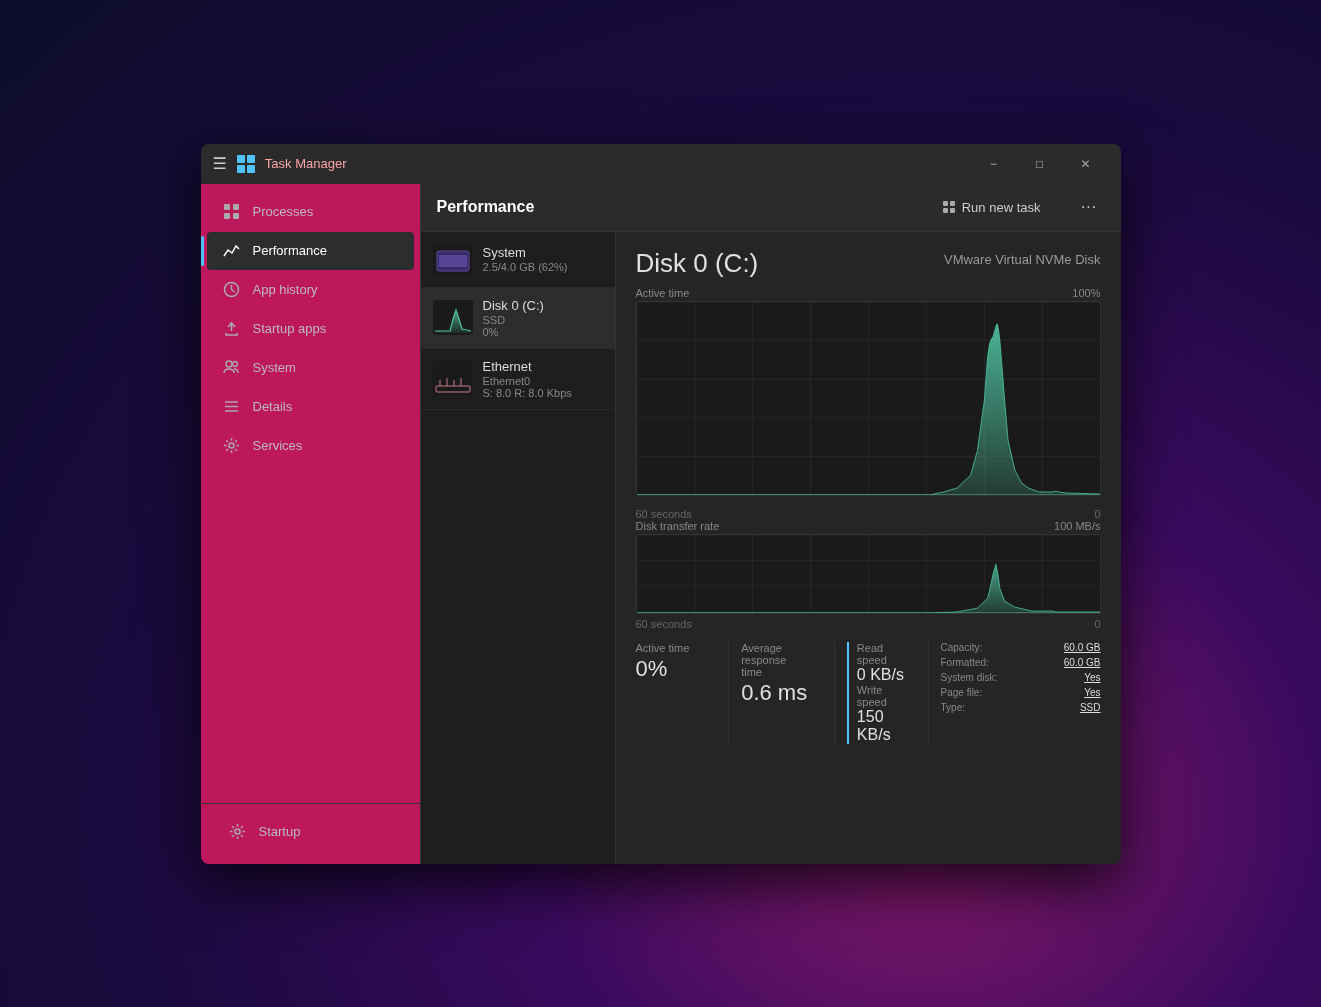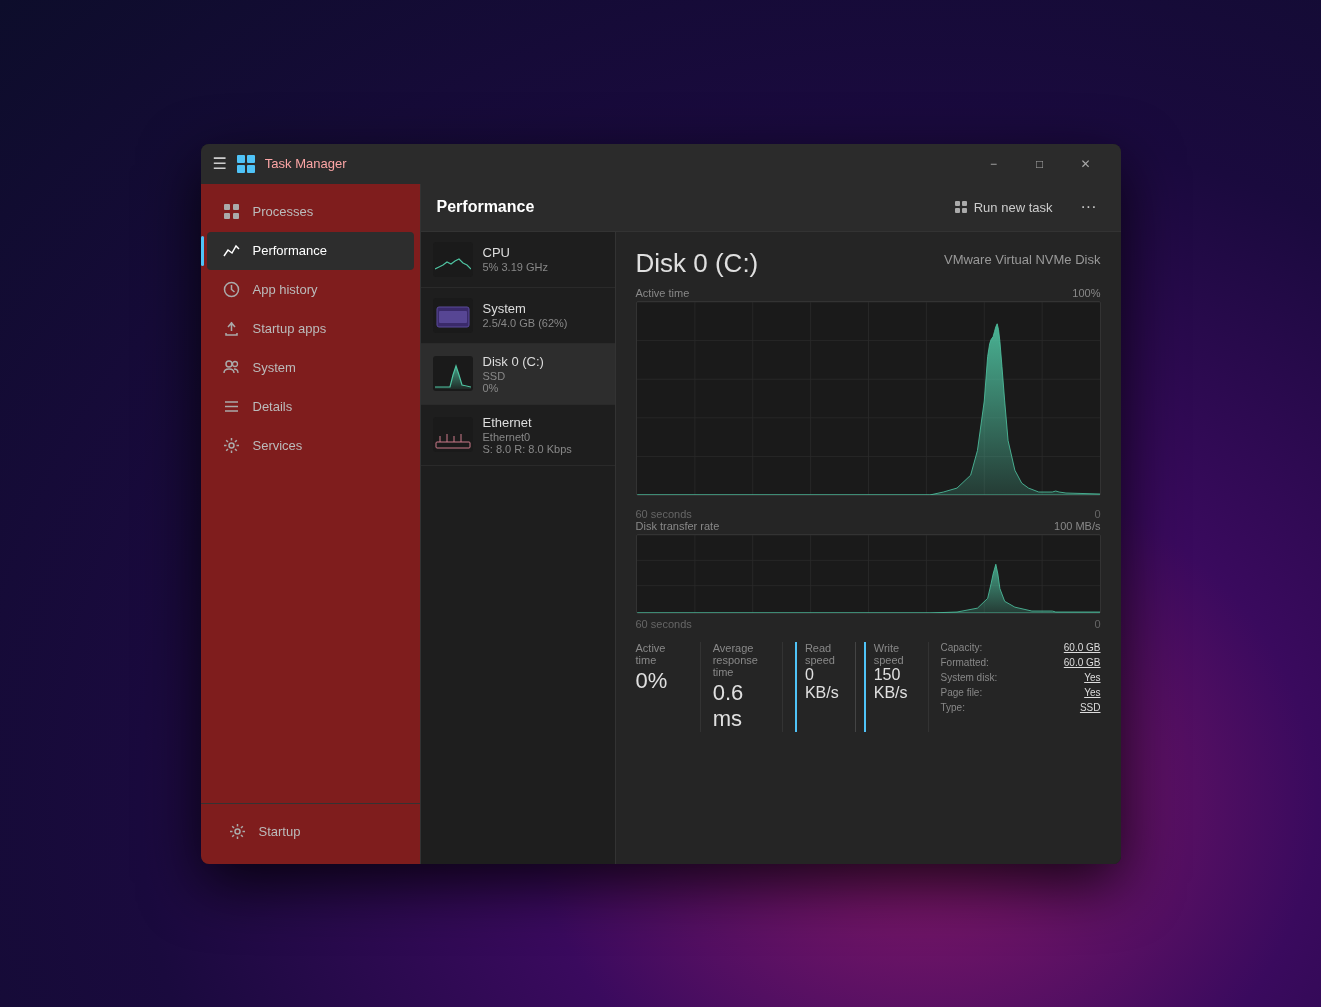--- a/index.html
+++ b/index.html
@@ -72,21 +72,21 @@
       cursor: pointer;
       border-radius: 4px;
     }
     .window-body {
       display: flex;
       flex: 1;
       overflow: hidden;
     }
     .sidebar {
       width: 220px;
-      background: #7f1d1d;
+      background: #be185d;
       display: flex;
       flex-direction: column;
       border-right: 1px solid #333;
       flex-shrink: 0;
     }
     .sidebar-nav {
       flex: 1;
       padding: 8px 0;
     }
     .nav-item {
@@ -148,21 +148,21 @@
     }
     .main-header-title {
       flex: 1;
       color: #fff;
       font-size: 16px;
       font-weight: 600;
     }
     .header-actions {
       display: flex;
       align-items: center;
-      gap: 8px;
+      gap: 20px;
     }
     .run-new-task-btn {
       display: flex;
       align-items: center;
       gap: 6px;
       padding: 5px 12px;
       background: transparent;
       border: none;
       color: #ccc;
       font-size: 13px;
@@ -318,20 +318,21 @@
       font-weight: 300;
     }
     .stat-divider {
       width: 1px;
       background: #333;
       margin: 0 12px;
     }
     .stat-group-rw {
       display: flex;
       gap: 0;
+      flex-direction: column;
     }
     .stat-rw {
       flex: 1;
       padding: 0 8px;
       border-left: 2px solid #4fc3f7;
     }
     .stat-rw-label {
       color: #888;
       font-size: 11px;
     }
@@ -492,39 +493,20 @@
             <span>Run new task</span>
           </button>
           <div class="more-btn">···</div>
         </div>
       </div>
 
       <div class="content-area">
 
         <div class="device-list">
 
-          <div class="device-item">
-            <div class="device-thumb">
-              <svg class="spark-cpu" viewBox="0 0 36 28">
-                <defs>
-                  <linearGradient id="gcpu" x1="0" y1="0" x2="0" y2="1">
-                    <stop offset="0%" stop-color="#4fc3a1" stop-opacity="0.7"></stop>
-                    <stop offset="100%" stop-color="#4fc3a1" stop-opacity="0.1"></stop>
-                  </linearGradient>
-                </defs>
-                <polyline points="0,22 4,20 8,18 12,15 16,17 20,14 24,12 28,16 32,18 36,22" stroke="#4fc3a1" stroke-width="1.2" fill="none"></polyline>
-              </svg>
-            </div>
-            <div class="device-info">
-              <div class="device-name">CPU</div>
-              <div class="device-sub">
-                <span>5%</span> <span>3.19 GHz</span>
-              </div>
-            </div>
-          </div>
 
           <div class="device-item">
             <div class="device-thumb">
               <svg class="spark-mem" viewBox="0 0 36 28">
                 <rect x="2" y="4" width="32" height="20" rx="2" fill="#3a2a6a" stroke="#5a4a9a" stroke-width="1"></rect>
                 <rect x="4" y="8" width="28" height="12" rx="1" fill="#6a5ab0" opacity="0.6"></rect>
               </svg>
             </div>
             <div class="device-info">
               <div class="device-name">System</div>

